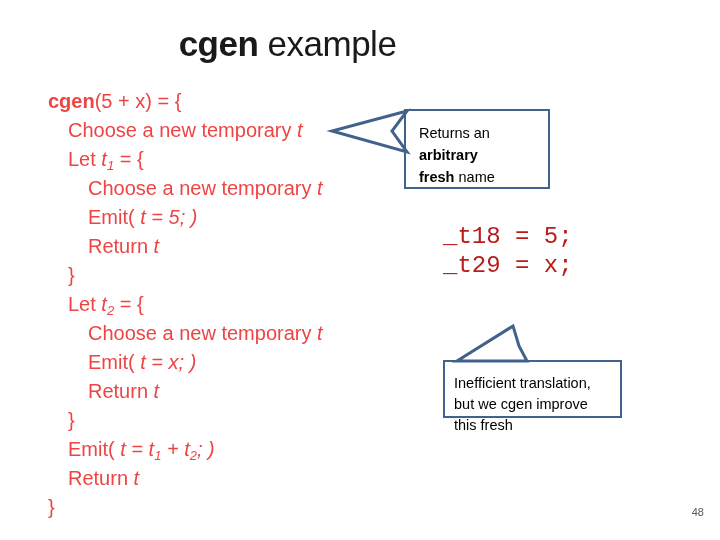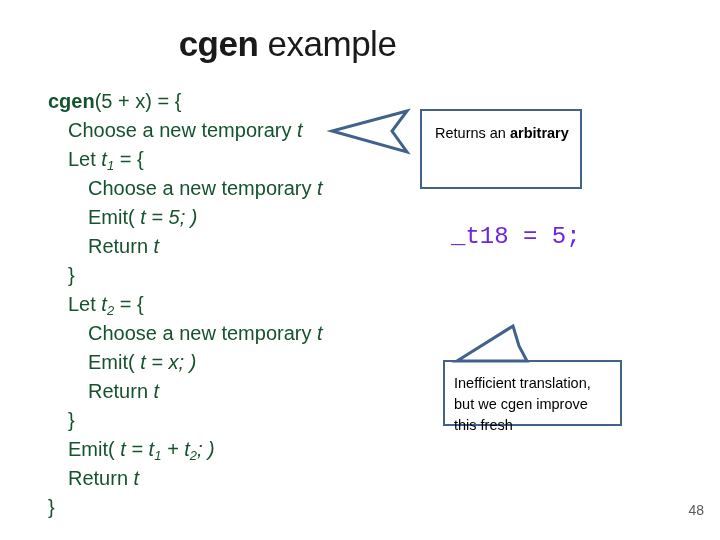--- a/index.html
+++ b/index.html
@@ -18,95 +18,95 @@
     font-size:35px;
     color:#1a1a1a;
     letter-spacing:-0.5px;
   }
   .title .emph{font-weight:bold;}
   .pseudocode{
     position:absolute;
     left:48px;top:87px;
     font-size:20px;
     line-height:29px;
-    color:#14532d;
+    color:#ef4444;
     white-space:pre;
   }
   .pseudocode sub{
     font-size:13px;
     line-height:0;
     vertical-align:-4px;
     font-style:italic;
   }
   .asm{
     position:absolute;
     left:443px;top:222px;
     font-family:"Liberation Mono", monospace;
     font-size:24px;
     line-height:29px;
-    color:#6d28d9;
+    color:#b91c1c;
     white-space:pre;
-    margin-left:8px;
   }
   .callout{
     position:absolute;
     background:#ffffff;
     border:2.5px solid #41628B;
     box-sizing:border-box;
     color:#000000;
     font-size:14.5px;
   }
   .callout1{
-    left:420px;top:109px;
-    width:162px;height:80px;
+    left:404px;top:109px;
+    width:146px;height:80px;
     padding:11px 0 0 13px;
     line-height:22px;
   }
   .callout2{
     left:443px;top:360px;
-    width:179px;height:66px;
+    width:179px;height:58px;
     padding:11px 0 0 9px;
     line-height:21px;
   }
   .tails{
     position:absolute;left:0;top:0;width:720px;height:540px;
     pointer-events:none;
   }
   .tails polygon{
     fill:#ffffff;
     stroke:#41628B;
     stroke-width:3;
     stroke-linejoin:miter;
   }
   .page-number{
     position:absolute;
     right:16px;bottom:22px;
-    font-size:14px;
+    font-size:11px;
     color:#595959;
   }
   .b{font-weight:bold;}
 </style>
 </head>
 <body>
 
 <div class="slide">
 
   <div class="title">
     <span class="emph">cgen</span><span> example</span>
   </div>
 
   <div class="pseudocode"><div><span class="b">cgen</span><span>(5 + x) = {</span></div><div style="padding-left: 20px;"><span>Choose a new temporary </span><span style="font-style: italic;">t</span></div><div style="padding-left: 20px;"><span>Let </span><span style="font-style: italic;">t</span><sub>1</sub><span> = {</span></div><div style="padding-left: 40px;"><span>Choose a new temporary </span><span style="font-style: italic;">t</span></div><div style="padding-left: 40px;"><span>Emit( </span><span style="font-style: italic;">t = 5; )</span></div><div style="padding-left: 40px;"><span>Return </span><span style="font-style: italic;">t</span></div><div style="padding-left: 20px;"><span>}</span></div><div style="padding-left: 20px;"><span>Let </span><span style="font-style: italic;">t</span><sub>2</sub><span> = {</span></div><div style="padding-left: 40px;"><span>Choose a new temporary </span><span style="font-style: italic;">t</span></div><div style="padding-left: 40px;"><span>Emit( </span><span style="font-style: italic;">t = x; )</span></div><div style="padding-left: 40px;"><span>Return </span><span style="font-style: italic;">t</span></div><div style="padding-left: 20px;"><span>}</span></div><div style="padding-left: 20px;"><span>Emit( </span><span style="font-style: italic;">t</span><span style="font-style: italic;"> = </span><span style="font-style: italic;">t</span><sub>1</sub><span style="font-style: italic;"> + </span><span style="font-style: italic;">t</span><sub>2</sub><span style="font-style: italic;">; )</span></div><div style="padding-left: 20px;"><span>Return </span><span style="font-style: italic;">t</span></div><div><span>}</span></div></div>
 
   <div class="callout callout1">
     <div>
         <div><span>Returns an </span><span class="b">arbitrary</span></div>
+        <div><span class="b">fresh</span><span> name</span></div>
       </div>
   </div>
 
-  <div class="asm"><div>_t18 = 5;</div></div>
+  <div class="asm"><div>_t18 = 5;</div><div>_t29 = x;</div></div>
 
   <div class="callout callout2">
     <div>
         <div>Inefficient translation,</div>
         <div>but we cgen improve</div>
         <div>this fresh</div>
       </div>
   </div>
 
   <svg class="tails" viewBox="0 0 720 540">

